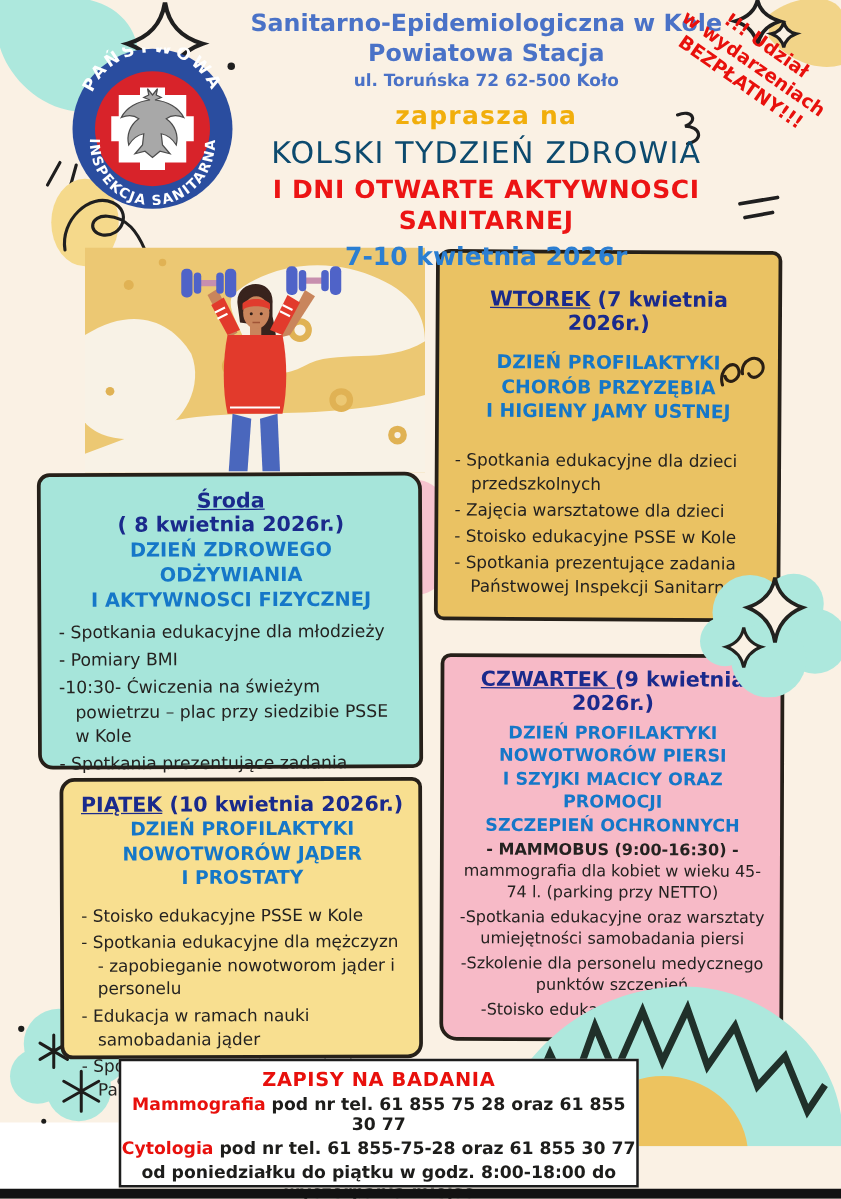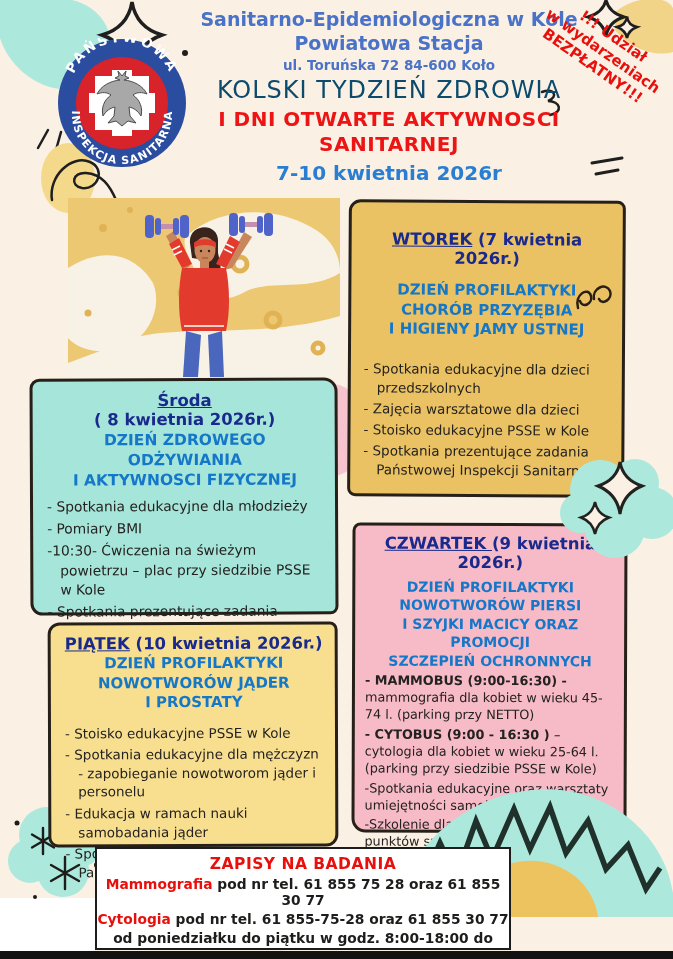--- a/index.html
+++ b/index.html
@@ -30,21 +30,21 @@
   .card-wtorek .bullets{margin-top:20px;}
   .card-sroda{left:30px;top:378px;width:308px;height:237px;background:#a6e5da;
     border-radius:10px 14px 8px 12px;transform:rotate(-.25deg);padding:10px 12px 0 14px;}
   .card-sroda .card-sub{font-size:15.5px;margin-top:1px;}
   .card-sroda .blt{font-size:13.8px;line-height:1.38;margin-top:3px;}
   .card-sroda .bullets{margin-top:7px;}
   .card-czwartek{left:352px;top:523px;width:275px;height:310px;background:#f7bac7;
     border-radius:8px 12px 10px 14px;transform:rotate(.2deg);padding:8px 9px 0 10px;}
   .card-czwartek .card-sub{font-size:14px;margin-top:6px;line-height:1.32;}
   .card-czwartek .blt{font-size:12.8px;line-height:1.32;margin-top:3px;padding-left:0;text-indent:0;}
-  .card-czwartek .bullets{margin-top:2px;}
+  .card-czwartek .bullets{margin-top:2px;text-align:center;}
   .card-piatek{left:48px;top:622px;width:290px;height:225px;background:#f8df90;
     border-radius:12px 8px 12px 10px;transform:rotate(-.2deg);padding:9px 12px 0 14px;}
   .card-piatek .card-sub{font-size:15px;margin-top:1px;}
   .card-piatek .blt{font-size:13.5px;line-height:1.38;margin-top:3px;}
   .card-piatek .bullets{margin-top:11px;}
   .bold-lead{font-weight:bold;}
   
   .signup{left:95px;top:847px;width:416px;height:103px;background:#ffffff;border:2.5px solid #1c1c1c;
     box-sizing:border-box;text-align:center;z-index:4;padding-top:6px;}
   .signup-title{font-size:15.5px;font-weight:bold;color:#e8100c;letter-spacing:.5px;}
@@ -148,21 +148,22 @@
       <textPath href="#arcTop" startOffset="50%" text-anchor="middle">PAŃSTWOWA</textPath>
     </text>
     <text font-size="11" font-weight="bold" fill="#ffffff" letter-spacing="1.2" font-family="DejaVu Sans, sans-serif">
       <textPath href="#arcBot" startOffset="50%" text-anchor="middle">INSPEKCJA SANITARNA</textPath>
     </text>
   </svg>
 
   <div class="abs header">
     <div class="org-line">Sanitarno-Epidemiologiczna w Kole</div>
     <div class="org-line">Powiatowa Stacja</div>
-    <div class="address">ul. Toruńska 72 84-600 Koło</div>
+    <div class="address">ul. Toruńska 72 62-500 Koło</div>
+    <div class="invite">zaprasza na</div>
     <div class="main-title1">KOLSKI TYDZIEŃ ZDROWIA</div>
     <div class="main-title2">I DNI OTWARTE AKTYWNOSCI SANITARNEJ</div>
     <div class="date-range">7-10 kwietnia 2026r</div>
   </div>
 
   <div class="abs free-badge">!!! Udział
 w wydarzeniach
 BEZPŁATNY!!!</div>
 
   <svg class="abs" style="left:68px;top:198px;z-index:2" width="272" height="180" viewBox="0 0 272 180">
@@ -251,21 +252,20 @@
   <div class="abs card card-czwartek">
     <div class="card-title">
       <span class="day">CZWARTEK </span><span>(9 kwietnia 2026r.)</span>
     </div>
     <div class="card-sub">DZIEŃ PROFILAKTYKI
 NOWOTWORÓW PIERSI
 I SZYJKI MACICY ORAZ PROMOCJI
 SZCZEPIEŃ OCHRONNYCH</div>
     <div class="bullets">
       <div class="blt"><span class="bold-lead">- MAMMOBUS (9:00-16:30) - </span><span>mammografia dla kobiet w wieku 45-74 l. (parking przy NETTO)</span></div>
-      <div class="blt"><span class="bold-lead">- CYTOBUS (9:00 - 16:30 ) </span><span>– cytologia dla kobiet w wieku 25-64 l. (parking przy siedzibie PSSE w Kole)</span></div>
       <div class="blt"><span class="bold-lead"></span><span>-Spotkania edukacyjne oraz warsztaty umiejętności samobadania piersi</span></div>
       <div class="blt"><span class="bold-lead"></span><span>-Szkolenie dla personelu medycznego punktów szczepień</span></div>
       <div class="blt"><span class="bold-lead"></span><span>-Stoisko edukacyjne PSSE w Kole</span></div>
     </div>
   </div>
 
   <div class="abs card card-piatek">
     <div class="card-title">
       <span class="day">PIĄTEK</span><span> (10 kwietnia 2026r.)</span>
     </div>

